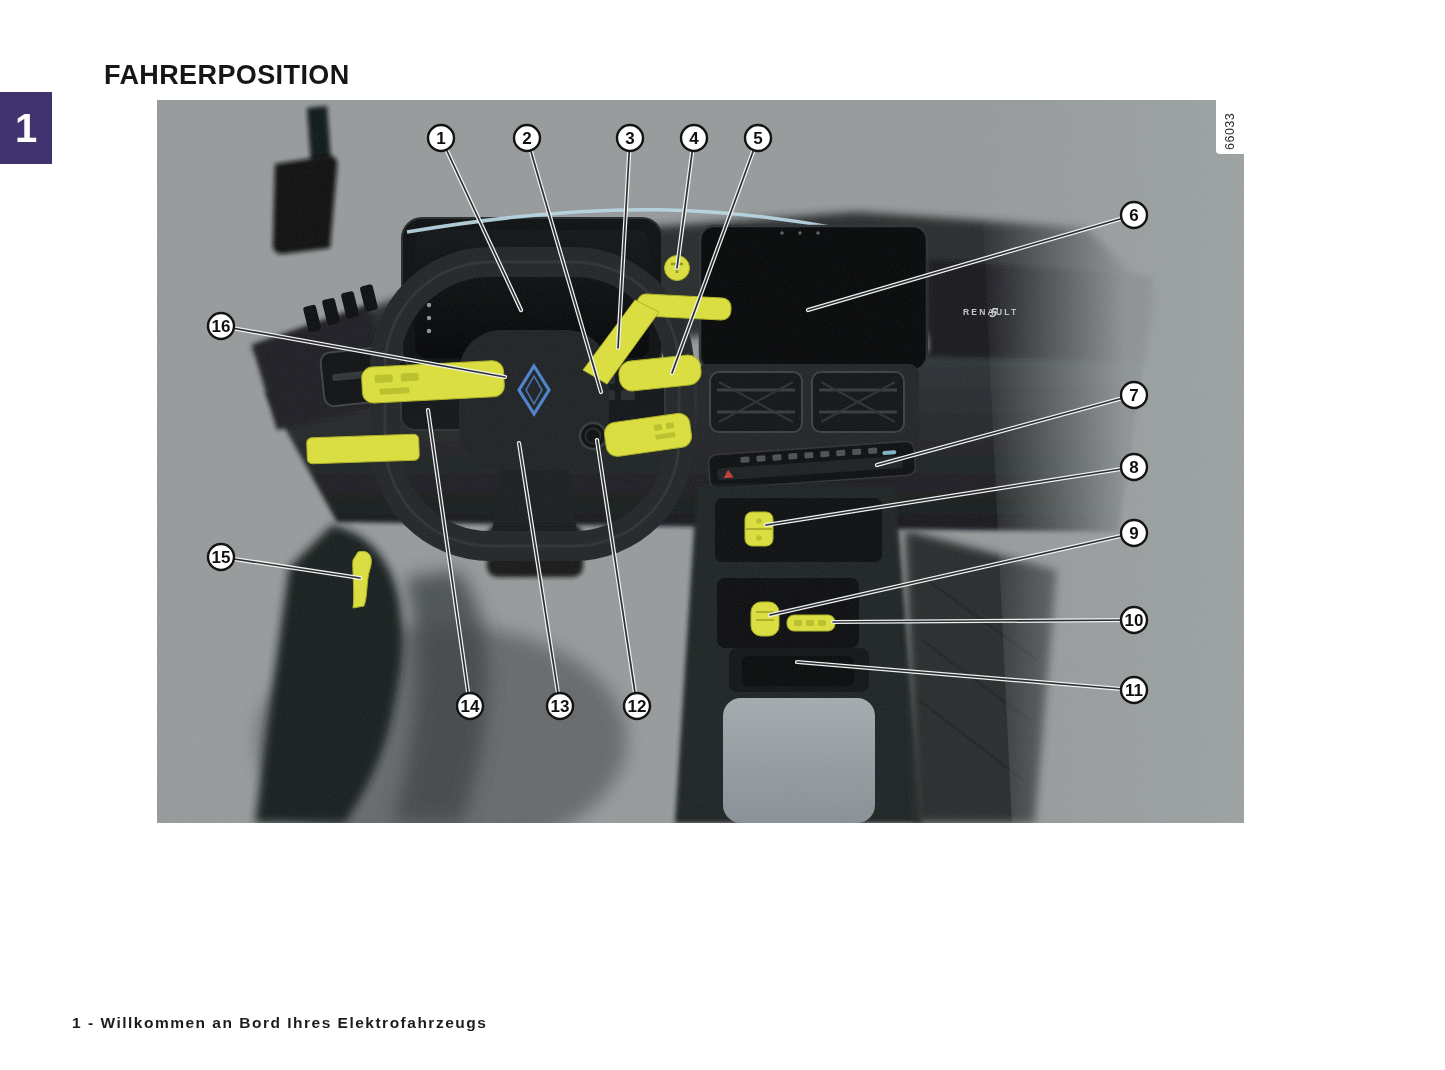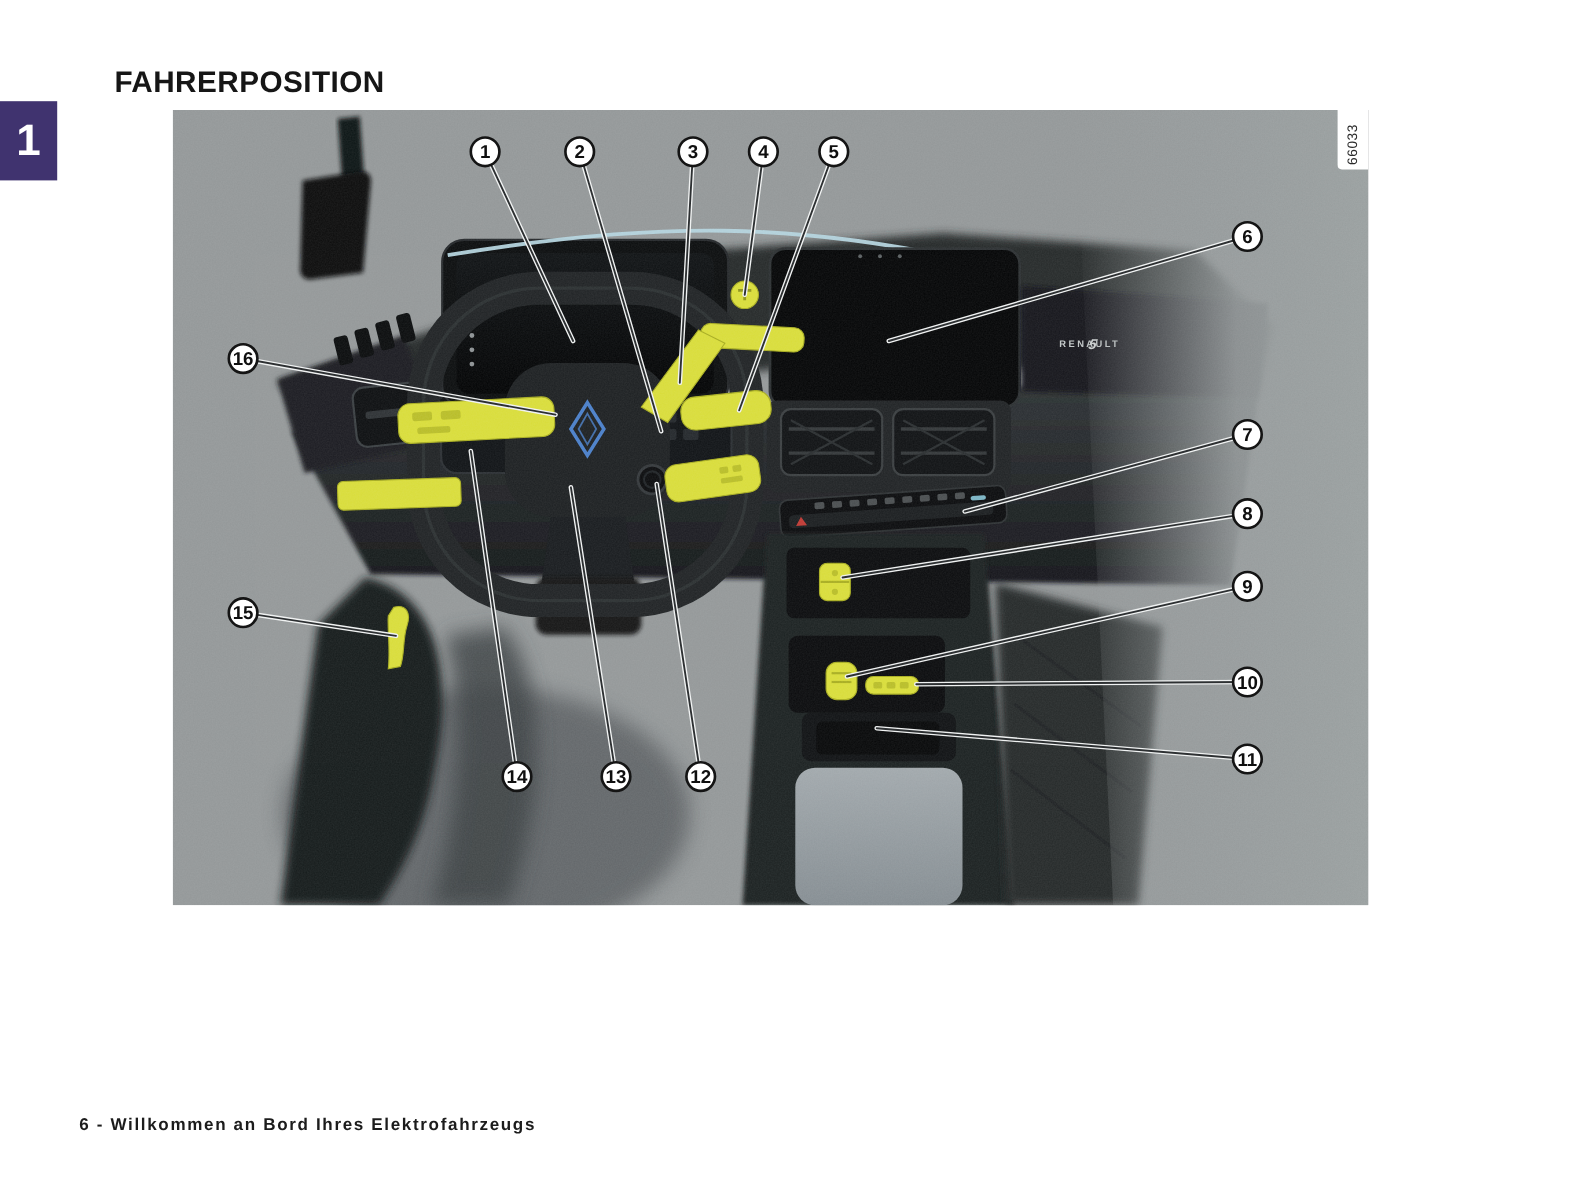--- a/index.html
+++ b/index.html
@@ -354,14 +354,14 @@
   </g>
 
   <g>
     <path d="M 1059,0 L 1087,0 L 1087,54 L 1063,54 Q 1059,54 1059,50 Z" fill="#ffffff"></path>
     <text class="code-t" transform="translate(1077,50) rotate(-90)">66033</text>
   </g>
 </svg>
 </figure>
 
 <div class="page-footer">
-  <span>6 - Willkommen an Bord Ihres Elektrofahrzeugs</span>
+  <span>1 - Willkommen an Bord Ihres Elektrofahrzeugs</span>
 </div>
 
 </body></html>

